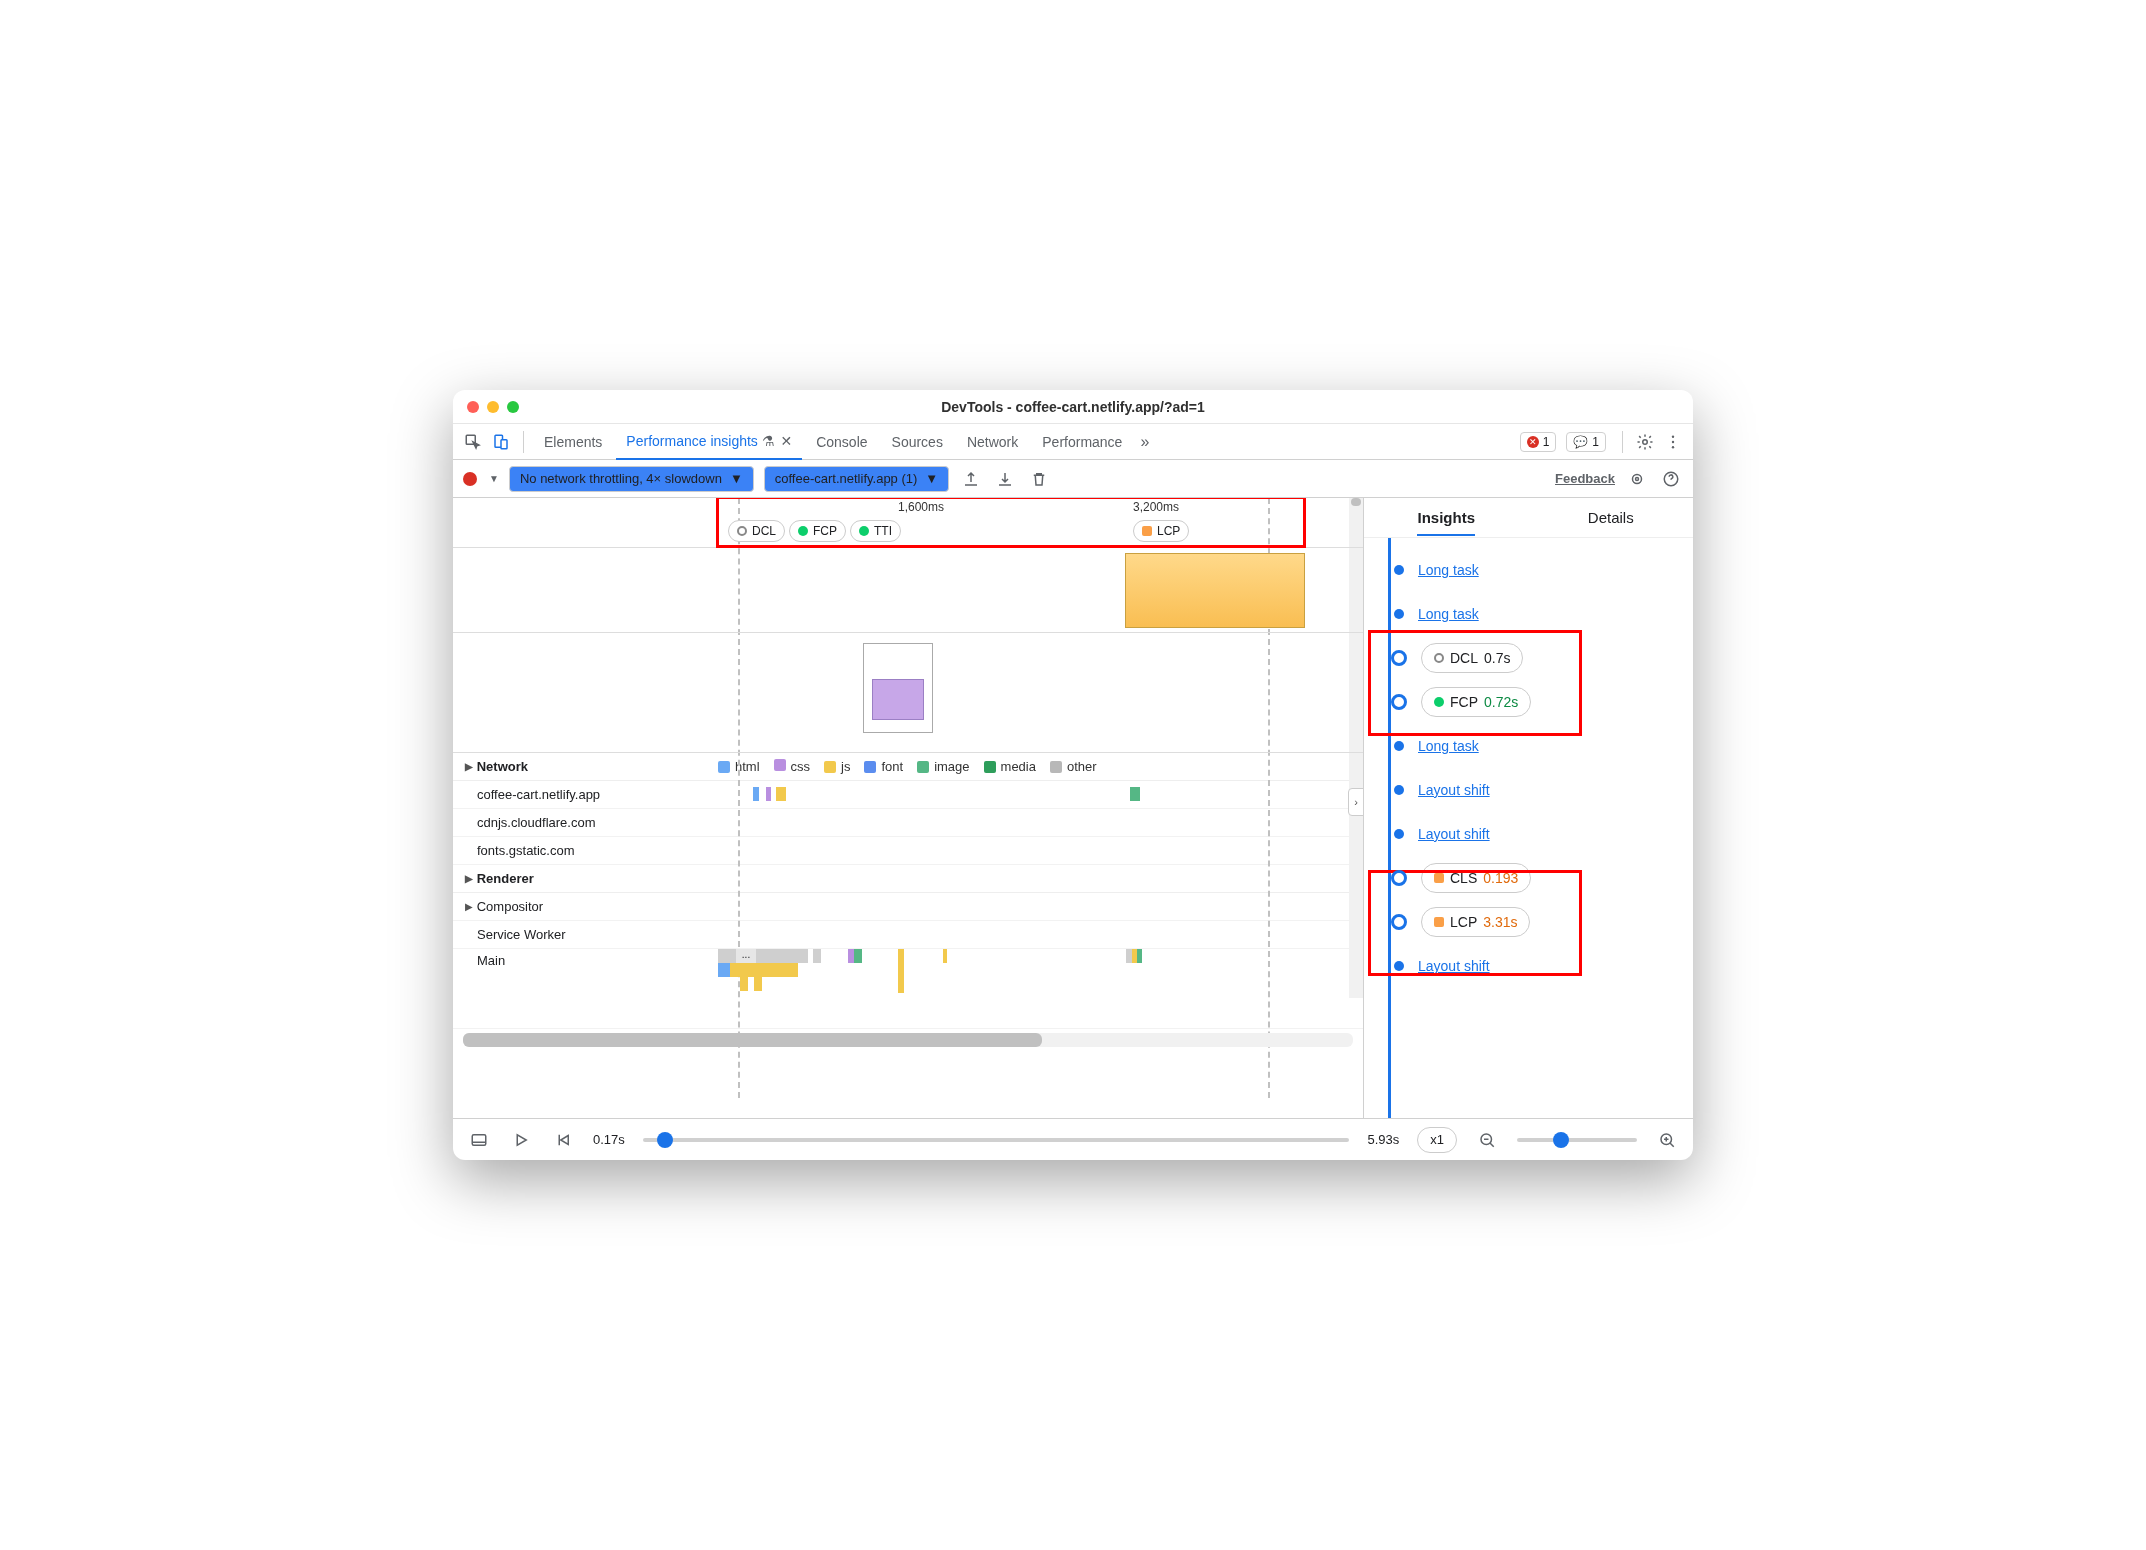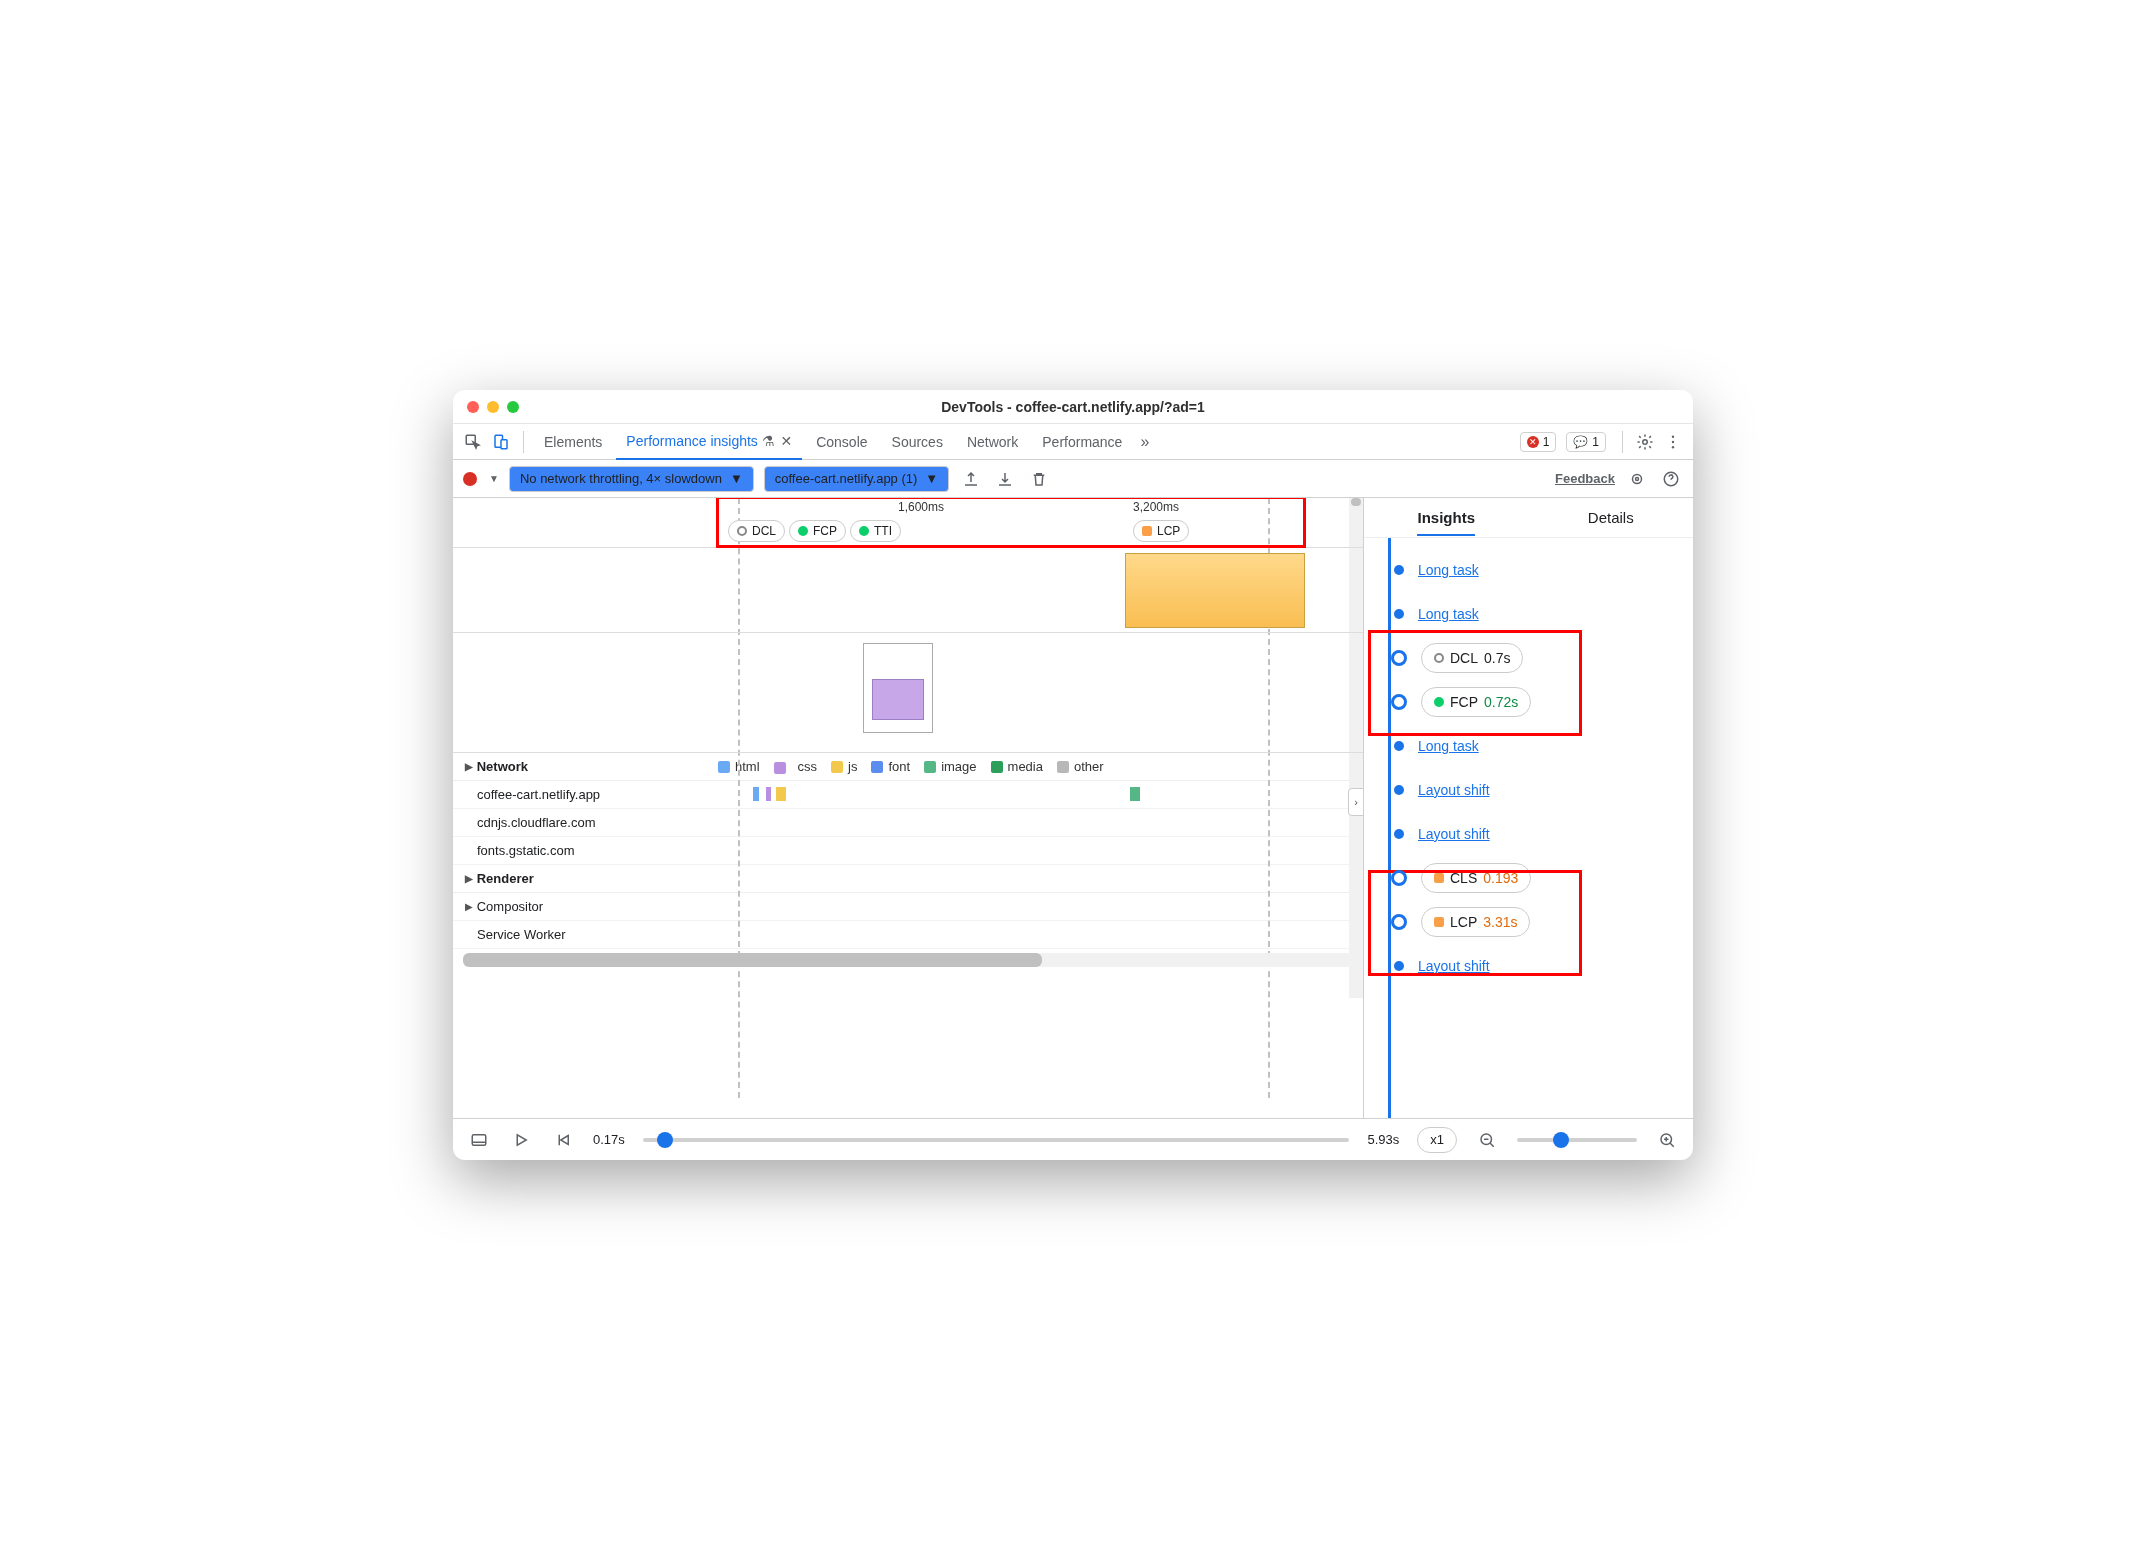--- a/index.html
+++ b/index.html
@@ -259,21 +259,21 @@
       <div class="net-head">
         <div class="net-head-left">
           <span class="tri">▶</span>
           <span>Network</span>
         </div>
         <div class="legend" id="legend-holder">
             <span style="display: inline-flex; align-items: center; gap: 5px;">
               <span class="sw" style="background: rgb(106, 169, 244);"></span>
               <span>html</span>
             </span>
-            <span style="display: inline-flex; align-items: flex-end; gap: 12px;">
+            <span style="display: inline-flex; align-items: flex-start; gap: 5px;">
               <span class="sw" style="background: rgb(185, 143, 224);"></span>
               <span>css</span>
             </span>
             <span style="display: inline-flex; align-items: center; gap: 5px;">
               <span class="sw" style="background: rgb(242, 201, 76);"></span>
               <span>js</span>
             </span>
             <span style="display: inline-flex; align-items: center; gap: 5px;">
               <span class="sw" style="background: rgb(91, 141, 239);"></span>
               <span>font</span>
@@ -318,20 +318,41 @@
       </div>
       <div class="rend-row">
         <div class="net-head-left" style="font-weight:400">
           <span class="tri">▶</span>
           <span>Compositor</span>
         </div>
       </div>
       <div class="rend-row">
         <div class="net-row-label">Service Worker</div>
       </div>
+      <div class="rend-row" style="height:80px;align-items:flex-start">
+        <div class="net-row-label" style="padding-top:4px">Main</div>
+        <div class="main-track">
+          <div class="flame" style="left:0;top:0;width:90px;background:#cfcfcf"></div>
+          <div class="flame" style="left:18px;top:0;width:20px;background:#e6e6e6;text-align:center;font-size:10px">...</div>
+          <div class="flame" style="left:0;top:14px;width:12px;background:#6aa9f4"></div>
+          <div class="flame" style="left:12px;top:14px;width:40px;background:#f2c94c"></div>
+          <div class="flame" style="left:22px;top:28px;width:8px;background:#f2c94c"></div>
+          <div class="flame" style="left:36px;top:28px;width:8px;background:#f2c94c"></div>
+          <div class="flame" style="left:50px;top:14px;width:30px;background:#f2c94c"></div>
+          <div class="flame" style="left:95px;top:0;width:8px;background:#cfcfcf"></div>
+          <div class="flame" style="left:130px;top:0;width:6px;background:#b98fe0"></div>
+          <div class="flame" style="left:136px;top:0;width:8px;background:#55b785"></div>
+          <div class="flame" style="left:180px;top:0;width:6px;background:#f2c94c"></div>
+          <div class="flame" style="left:180px;top:14px;width:6px;background:#f2c94c;height:30px"></div>
+          <div class="flame" style="left:225px;top:0;width:4px;background:#f2c94c"></div>
+          <div class="flame" style="left:408px;top:0;width:6px;background:#cfcfcf"></div>
+          <div class="flame" style="left:414px;top:0;width:5px;background:#f2c94c"></div>
+          <div class="flame" style="left:419px;top:0;width:5px;background:#55b785"></div>
+        </div>
+      </div>
 
       <div class="hscroll">
         <div class="hscroll-thumb"></div>
       </div>
 
       <div class="expand-chip">›</div>
     </div>
 
     <div class="sidebar">
       <div class="sb-tabs">

